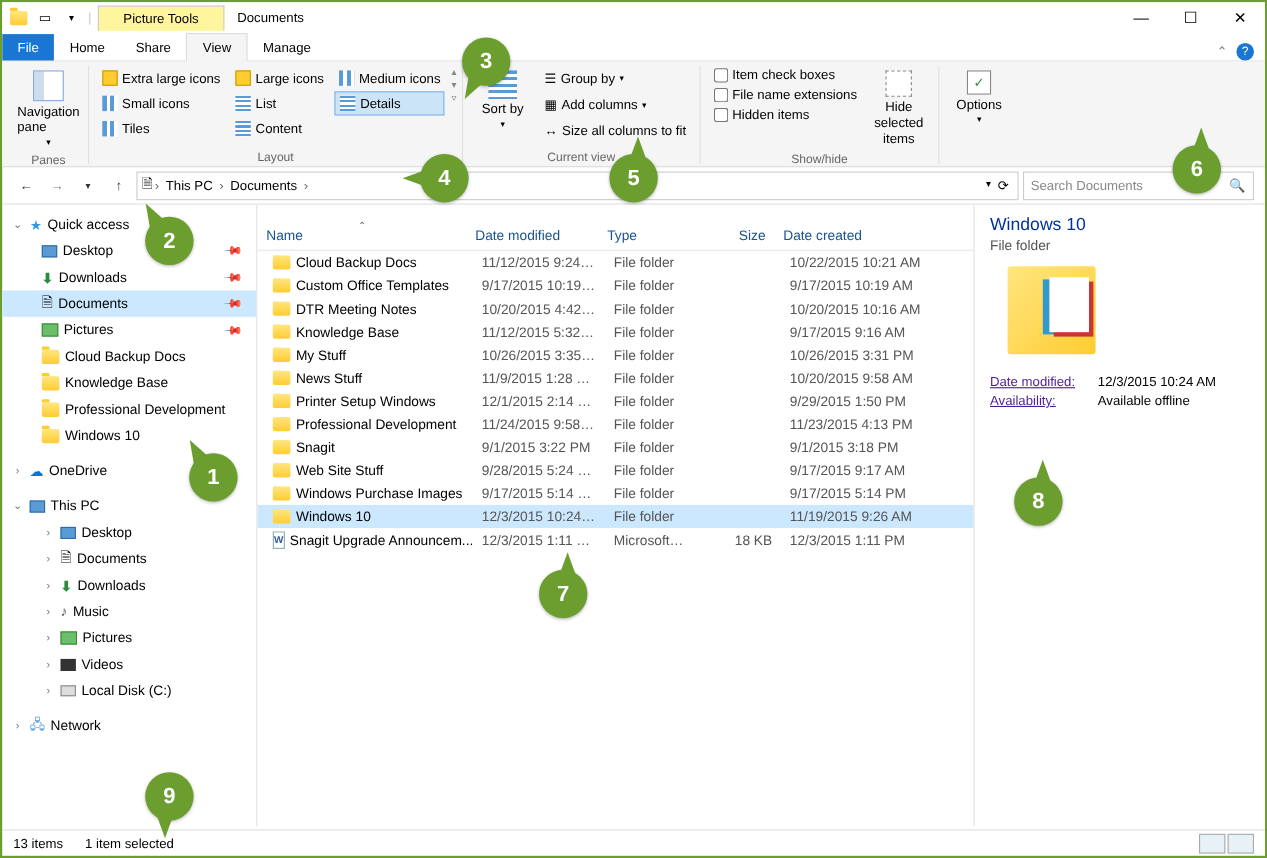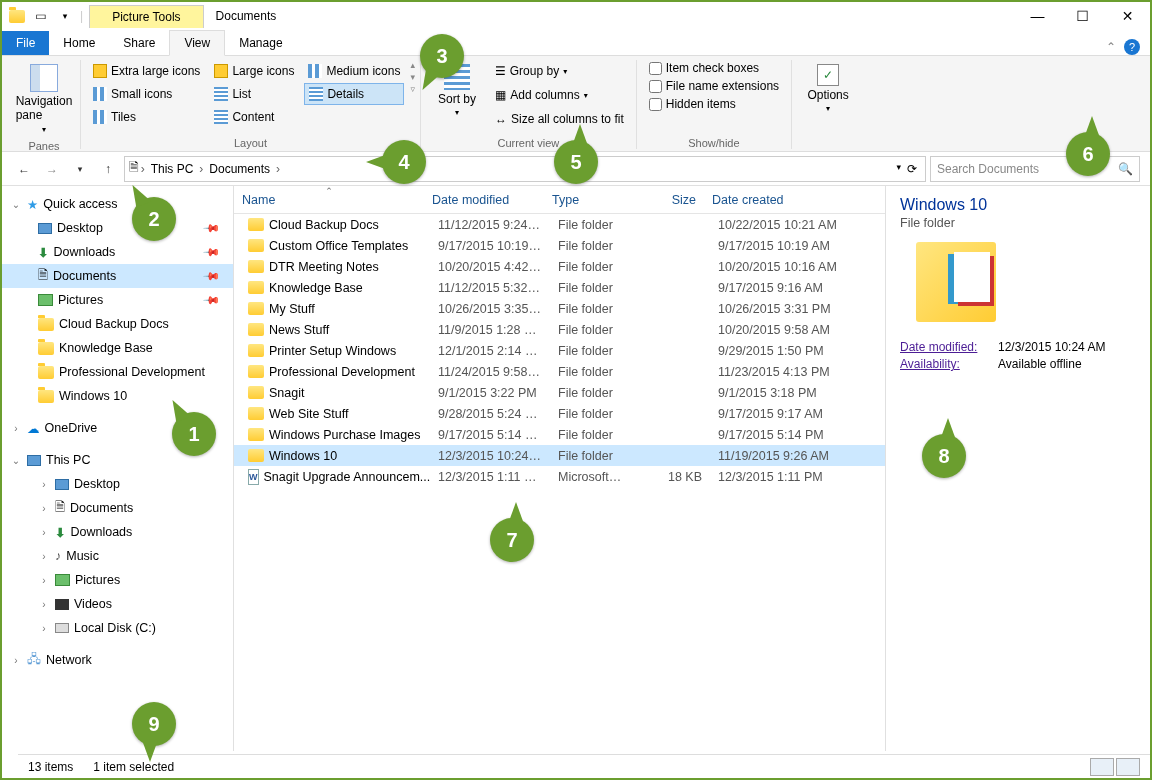--- a/index.html
+++ b/index.html
@@ -50,21 +50,21 @@
 
 .main { display: flex; height: 565px; }
 .nav-pane { width: 232px; border-right: 1px solid #e0e0e0; overflow: hidden; font-size: 12.5px; padding-top: 6px; }
 .tree-item { display: flex; align-items: center; gap: 5px; padding: 3px 6px 3px 8px; height: 24px; }
 .tree-item.sub { padding-left: 36px; }
 .tree-item.sub2 { padding-left: 36px; }
 .tree-item .exp { width: 12px; text-align: center; color: #777; font-size: 10px; }
 .tree-item .pin { margin-left: auto; color: #888; margin-right: 8px; transform: rotate(45deg); font-size: 11px; }
 .tree-item.selected { background: #cce8ff; }
 
-.file-area { flex: 1; overflow: hidden; font-size: 12.5px; }
+.file-area { flex: 1; overflow: hidden; font-size: 12.5px; margin-top: 14px; }
 .col-head { display: flex; border-bottom: 1px solid #e5e5e5; color: #1a5490; height: 28px; align-items: center; }
 .col-head > div { padding: 0 8px; }
 .col-name { width: 190px; }
 .col-date { width: 120px; }
 .col-type { width: 80px; }
 .col-size { width: 80px; text-align: right; }
 .col-created { width: 140px; }
 .sort-ind { font-size: 9px; color: #666; position: relative; top: -10px; left: 50px; }
 
 .file-row { display: flex; align-items: center; height: 21px; padding-left: 6px; }
@@ -74,21 +74,21 @@
 
 .details-pane { width: 265px; border-left: 1px solid #e0e0e0; padding: 10px 14px; font-size: 12.5px; }
 .dp-title { color: #003399; font-size: 16px; margin-bottom: 2px; }
 .dp-type { color: #555; margin-bottom: 12px; }
 .dp-thumb { width: 80px; height: 80px; margin: 10px 0 18px 16px; background: linear-gradient(135deg,#ffe680 0%, #ffcc33 100%); position: relative; border-radius: 3px; }
 .dp-thumb::before { content:""; position:absolute; right:6px; top:10px; width:36px; height:50px; background:#fff; box-shadow: 4px 4px 0 #c33, -6px 2px 0 #39c; }
 .dp-grid { display: grid; grid-template-columns: 92px auto; gap: 3px 6px; font-size: 12px; }
 .dp-grid .k { color: #4c1d95; text-decoration: underline; }
 
 
-.status { position: absolute; bottom: 0; left: 16px; right: 0; height: 24px; border-top: 1px solid #ddd; display: flex; align-items: center; padding: 0 10px; font-size: 12px; gap: 20px; }
+.status { position: absolute; bottom: 0; left: 0; right: 0; height: 24px; border-top: 1px solid #ddd; display: flex; align-items: center; padding: 0 10px; font-size: 12px; gap: 20px; }
 .view-toggles { margin-left: auto; display: flex; gap: 2px; }
 .vt { width: 24px; height: 18px; border: 1px solid #aaa; background: #e8f0f8; }
 
 
 .ifolder { width: 16px; height: 13px; background: linear-gradient(#ffe680,#ffcc33); border-radius: 2px; display:inline-block; position:relative; }
 .ifolder::before { content:""; position:absolute; top:-3px; left:0; width:7px; height:3px; background:#ffcc33; border-radius: 1px 1px 0 0; }
 .iword { width: 15px; height: 16px; background: #fff; border:1px solid #8aa; font-size:9px; color:#2b579a; font-weight:bold; display:flex; align-items:center; justify-content:center; }
 .star { color:#2e9be6; }
 .idisk { width:14px; height:10px; background:#ddd; border:1px solid #888; }
 .imonitor { width:14px; height:11px; background:#5b9bd5; border:1px solid #2e6da4; }
@@ -236,20 +236,24 @@
           </label>
         <label class="chk">
             <input type="checkbox" style="">
             <span>File name extensions</span>
           </label>
         <label class="chk">
             <input type="checkbox" style="">
             <span>Hidden items</span>
           </label>
       </div>
+      <div class="big-btn">
+        <span class="ico" style="background:#fff;border:1px dashed #888;width:24px;height:24px;"></span>
+        <span style="text-align:center;line-height:1.2;">Hide selected items</span>
+      </div>
     </div>
     <div class="group-label">Show/hide</div>
   </div>
 
   <div class="group" style="border-right:none;">
     <div class="group-body">
       <div class="big-btn">
         <span class="ico" style="background:#fff;border:1px solid #888;width:22px;height:22px;display:flex;align-items:center;justify-content:center;color:#2b8a3e;">✓</span>
         <span>Options</span>
         <span style="font-size:8px;">▾</span>

